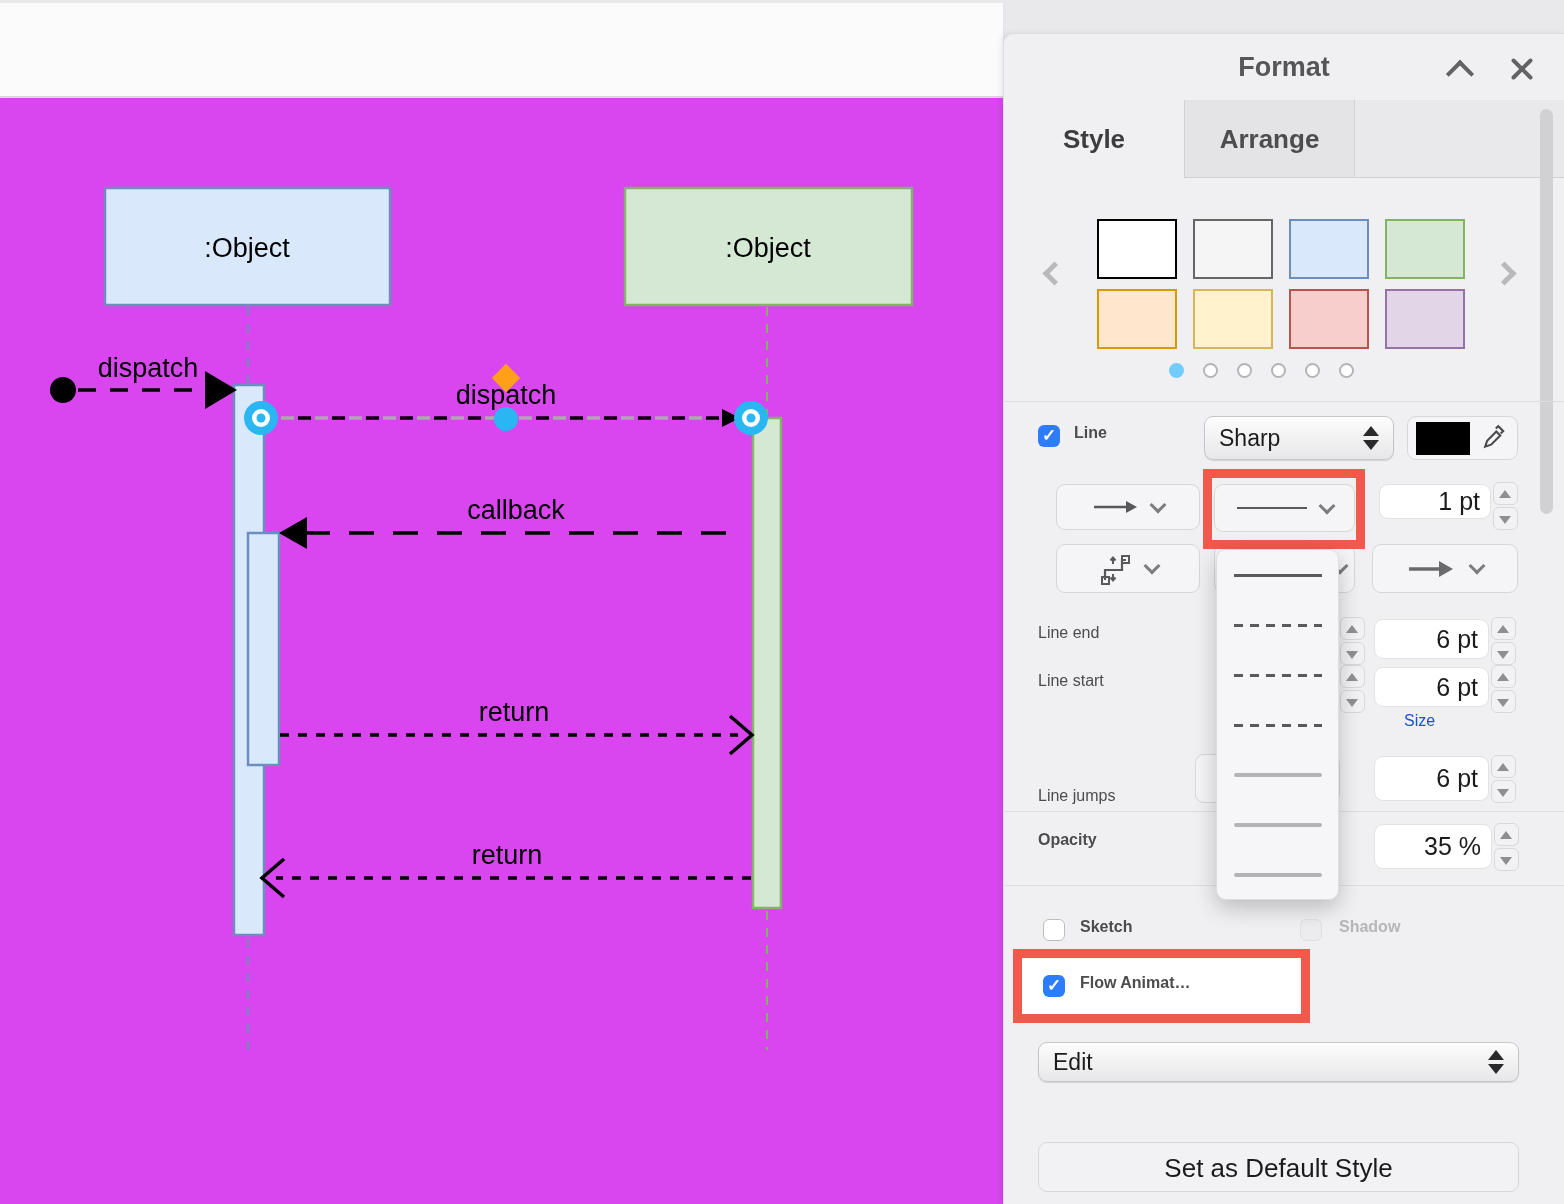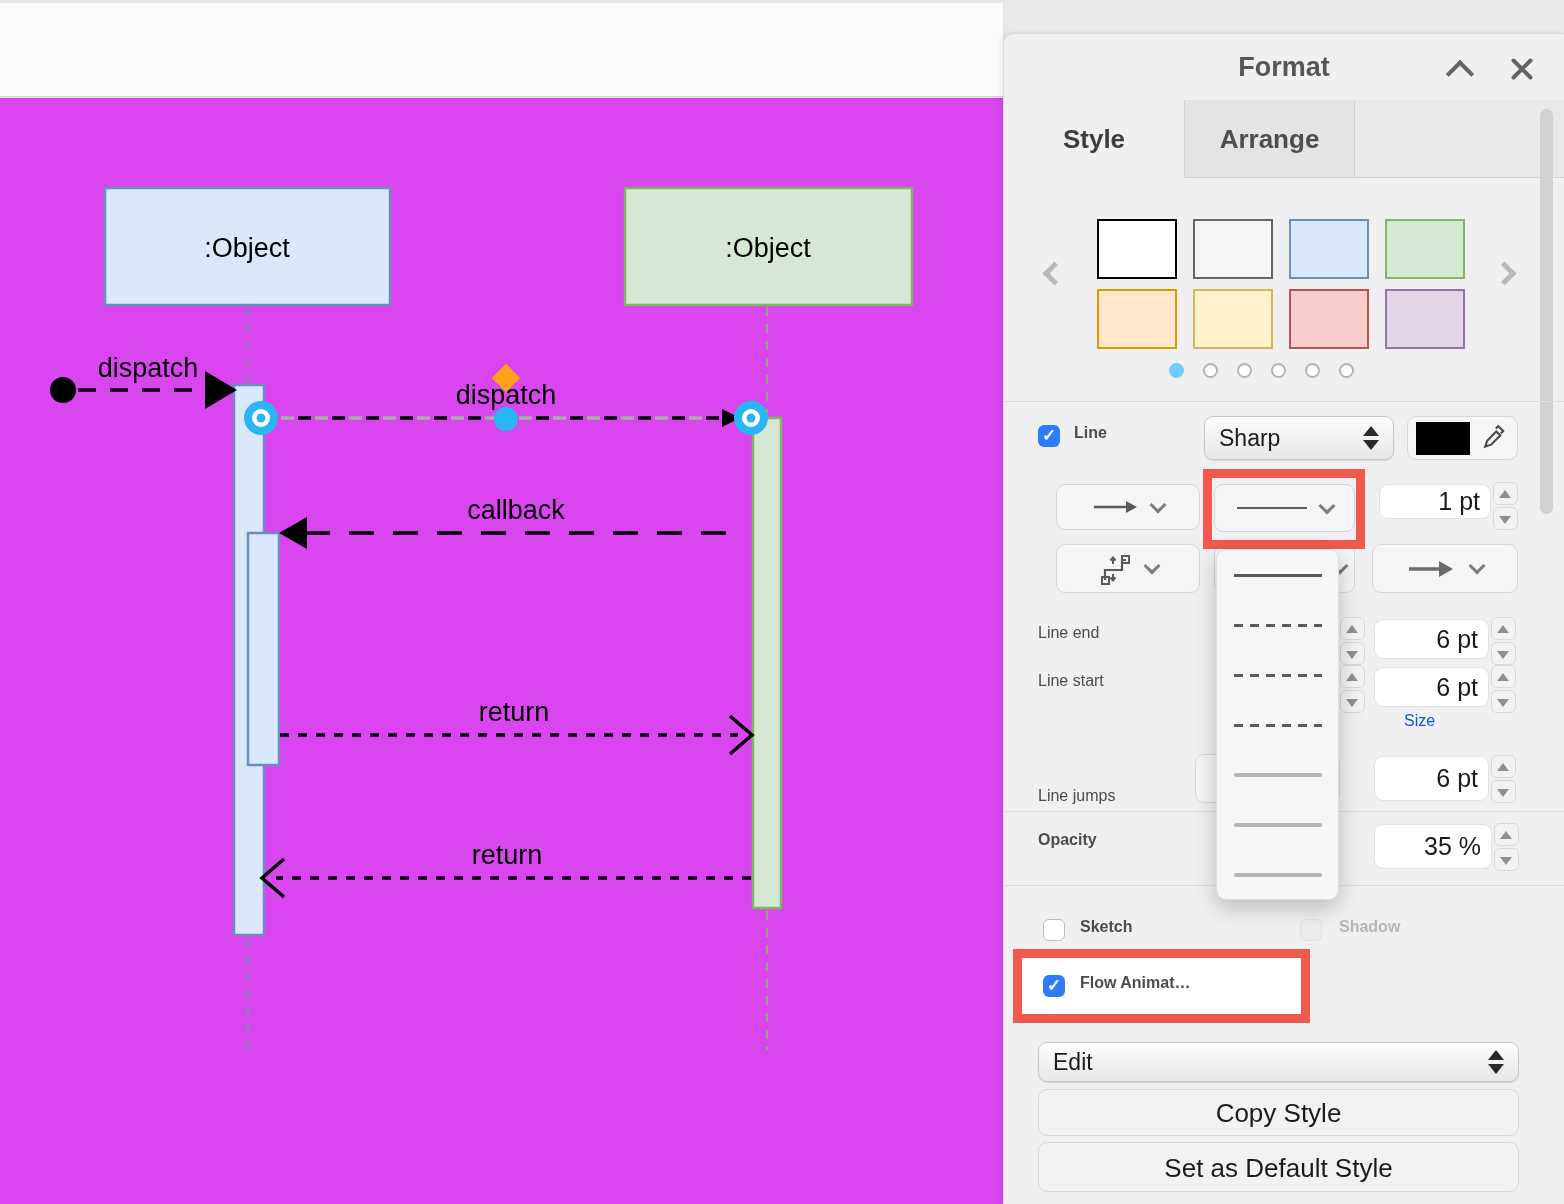--- a/index.html
+++ b/index.html
@@ -300,21 +300,20 @@
     </div>
   </div>
 
   <div class="abs mac-select" style="left:34px; top:1008px; width:481px; height:40px;">
     <span>Edit</span>
     <span class="updown">
         <i class="u"></i>
         <i class="d"></i>
       </span>
   </div>
-  <div class="abs action-btn" style="left:34px; top:1055px; width:481px; height:47px; line-height:47px;">Copy Style</div>
   <div class="abs action-btn" style="left:34px; top:1108px; width:481px; height:50px; line-height:50px;">Set as Default Style</div>
 
   <div class="abs menu" style="left:212px; top:515px; width:123px; height:351px; z-index:8;">
     <div class="menu-item">
         <span class="ln solid"></span>
       </div>
     <div class="menu-item">
         <span class="ln dash"></span>
       </div>
     <div class="menu-item">

